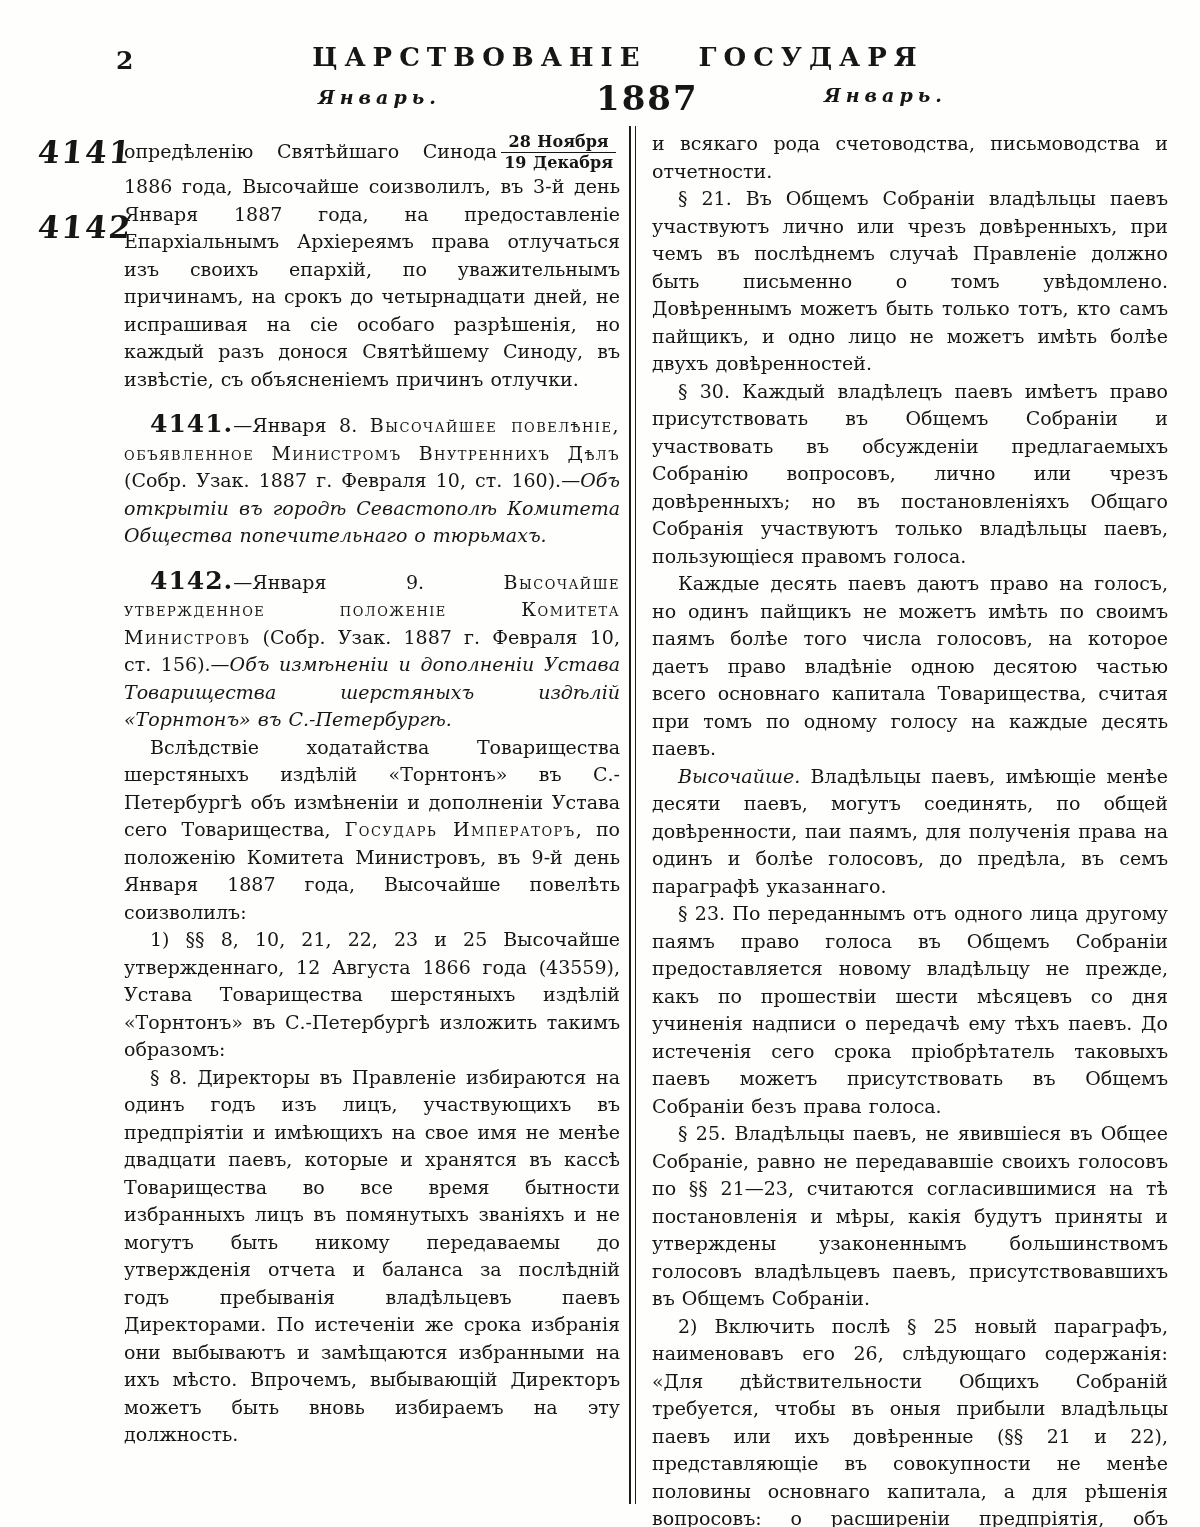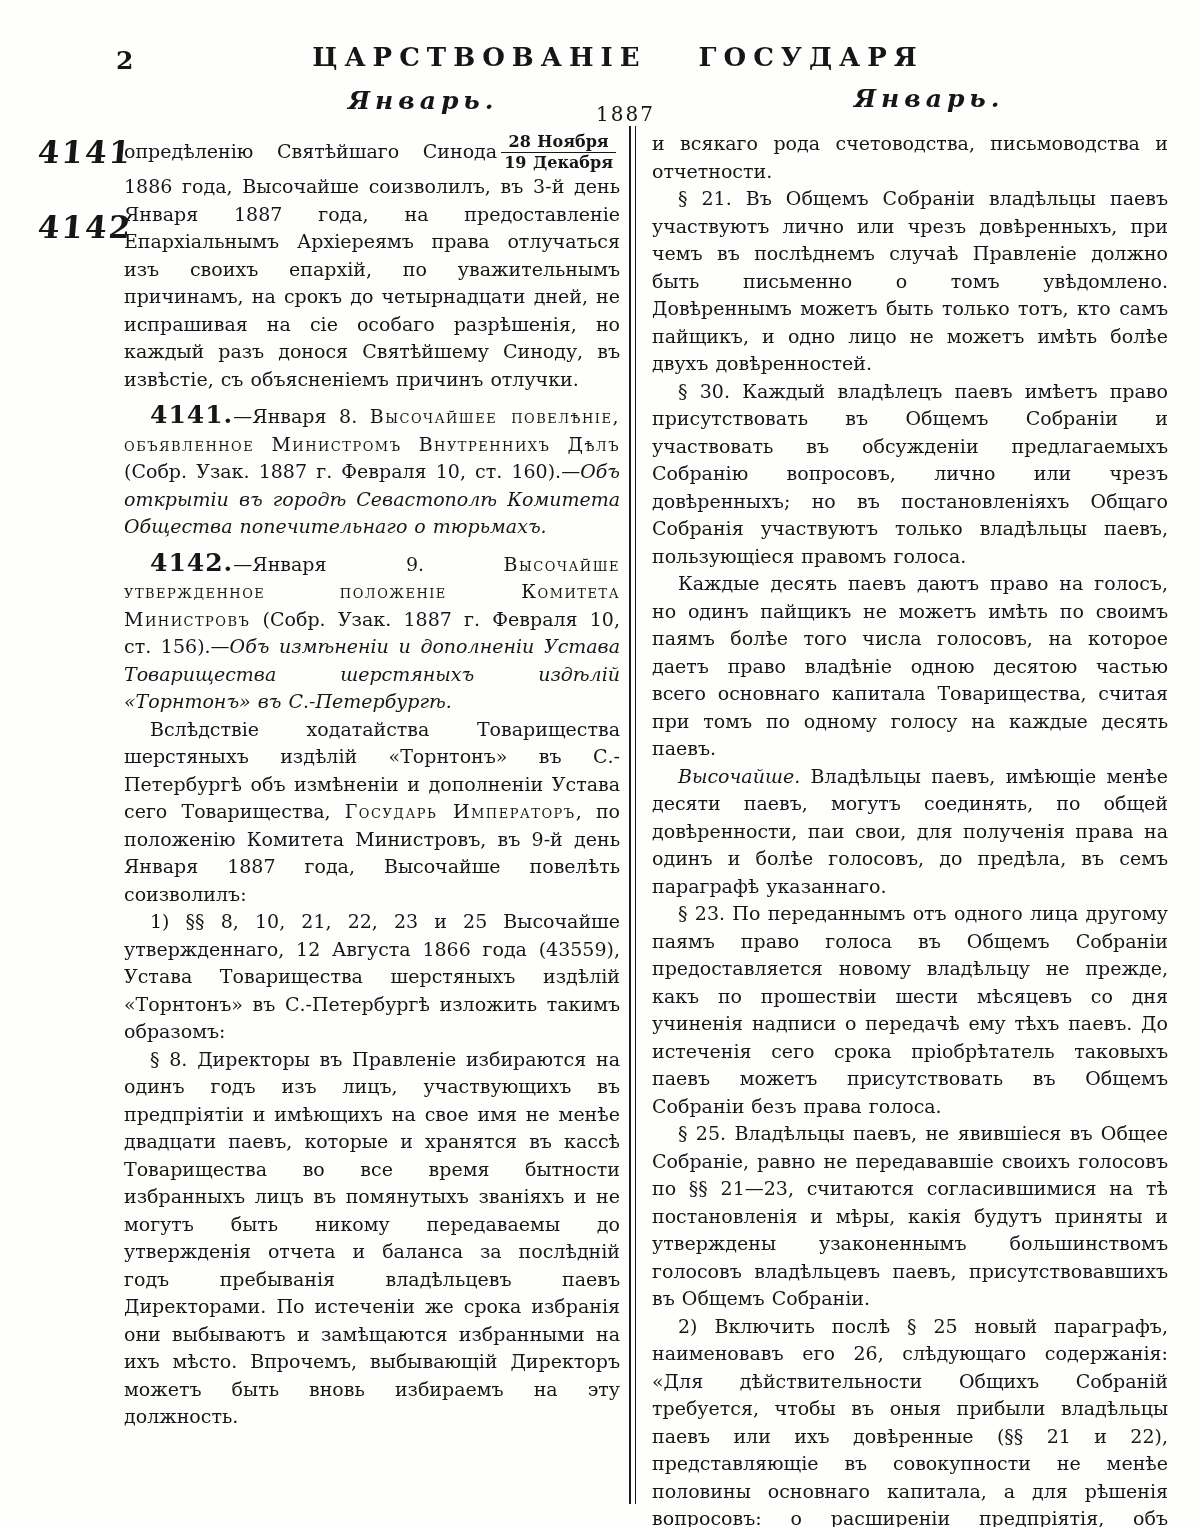--- a/index.html
+++ b/index.html
@@ -10,44 +10,44 @@
     color:#161616;
   }
   .abs { position:absolute; }
   .page-number { left:116px; top:46px; font-size:25px; font-weight:700; }
   .running-title {
     left:0; top:42px; width:1200px; text-align:center;
     font-size:26px; font-weight:700; letter-spacing:7px; word-spacing:36px;
     transform:translateX(18px);
   }
   .month {
-    font-size:25px; font-weight:700; font-style:italic; letter-spacing:5px;margin-left:30px;
+    font-size:19px; font-weight:700; font-style:italic; letter-spacing:5px;
   }
   .month-left  { left:318px; top:86px; }
   .month-right { left:824px; top:84px; }
-  .year { left:596px; top:102px; font-size:20px; font-weight:400; letter-spacing:2px; }
+  .year { left:596px; top:78px; font-size:34px; font-weight:700; letter-spacing:2px; }
   .margin-num {
     left:38px; font-size:31px; font-weight:700; letter-spacing:2px;
     transform:skewX(-5deg);
   }
   .margin-num.n1 { top:134px; }
   .margin-num.n2 { top:209px; }
   .divider {
     left:629px; top:126px; height:1378px; width:4px;
     border-left:2px solid #1c1c1c; border-right:1px solid #1c1c1c;
   }
   .col { position:absolute; }
   .col-left  { left:124px; top:132px; width:496px; }
   .col-right { left:652px; top:130px; width:516px; }
   .col p {
     margin:0; text-align:justify; font-size:19px; line-height:27.5px;
     word-spacing:1px;
   }
   .col p.indent { text-indent:26px; }
-  .col p.section { margin-top:8px; }
+  .col p.section { margin-top:17px; }
   .sc { font-variant:small-caps; letter-spacing:1.5px; }
   .it { font-style:italic; }
   .num { font-weight:700; font-size:25px; letter-spacing:1px; }
   .frac {
     display:inline-block; vertical-align:middle; text-align:center;
     font-size:16px; font-weight:700; line-height:1.25; margin:0 4px;
   }
   .frac .fr-num { display:block; border-bottom:1.5px solid #161616; padding:0 3px; }
   .frac .fr-den { display:block; padding:0 3px; }
 </style>
@@ -74,19 +74,19 @@
       <p class="indent section"><span class="num">4142.</span><span>—Января 9. </span><span class="sc">Высочайше утвержденное положеніе Комитета Министровъ</span><span> (Собр. Узак. 1887 г. Февраля 10, ст. 156).—</span><span class="it">Объ измѣненіи и дополненіи Устава Товарищества шерстяныхъ издѣлій «Торнтонъ» въ С.-Петербургѣ.</span></p>
       <p class="indent"><span>Вслѣдствіе ходатайства Товарищества шерстяныхъ издѣлій «Торнтонъ» въ С.-Петербургѣ объ измѣненіи и дополненіи Устава сего Товарищества, </span><span class="sc">Государь Императоръ</span><span>, по положенію Комитета Министровъ, въ 9-й день Января 1887 года, Высочайше повелѣть соизволилъ:</span></p>
       <p class="indent"><span>1) §§ 8, 10, 21, 22, 23 и 25 Высочайше утвержденнаго, 12 Августа 1866 года (43559), Устава Товарищества шерстяныхъ издѣлій «Торнтонъ» въ С.-Петербургѣ изложить такимъ образомъ:</span></p>
       <p class="indent"><span>§ 8. Директоры въ Правленіе избираются на одинъ годъ изъ лицъ, участвующихъ въ предпріятіи и имѣющихъ на свое имя не менѣе двадцати паевъ, которые и хранятся въ кассѣ Товарищества во все время бытности избранныхъ лицъ въ помянутыхъ званіяхъ и не могутъ быть никому передаваемы до утвержденія отчета и баланса за послѣдній годъ пребыванія владѣльцевъ паевъ Директорами. По истеченіи же срока избранія они выбываютъ и замѣщаются избранными на ихъ мѣсто. Впрочемъ, выбывающій Директоръ можетъ быть вновь избираемъ на эту должность.</span></p>
     </div>
   <div class="col col-right" id="col-right">
       <p><span>и всякаго рода счетоводства, письмоводства и отчетности.</span></p>
       <p class="indent"><span>§ 21. Въ Общемъ Собраніи владѣльцы паевъ участвуютъ лично или чрезъ довѣренныхъ, при чемъ въ послѣднемъ случаѣ Правленіе должно быть письменно о томъ увѣдомлено. Довѣреннымъ можетъ быть только тотъ, кто самъ пайщикъ, и одно лицо не можетъ имѣть болѣе двухъ довѣренностей.</span></p>
       <p class="indent"><span>§ 30. Каждый владѣлецъ паевъ имѣетъ право присутствовать въ Общемъ Собраніи и участвовать въ обсужденіи предлагаемыхъ Собранію вопросовъ, лично или чрезъ довѣренныхъ; но въ постановленіяхъ Общаго Собранія участвуютъ только владѣльцы паевъ, пользующіеся правомъ голоса.</span></p>
       <p class="indent"><span>Каждые десять паевъ даютъ право на голосъ, но одинъ пайщикъ не можетъ имѣть по своимъ паямъ болѣе того числа голосовъ, на которое даетъ право владѣніе одною десятою частью всего основнаго капитала Товарищества, считая при томъ по одному голосу на каждые десять паевъ.</span></p>
-      <p class="indent"><span class="it">Высочайше.</span><span> Владѣльцы паевъ, имѣющіе менѣе десяти паевъ, могутъ соединять, по общей довѣренности, паи свои, для полученія права на одинъ и болѣе голосовъ, до предѣла, въ семъ параграфѣ указаннаго.</span></p>
+      <p class="indent"><span class="it">Высочайше.</span><span> Владѣльцы паевъ, имѣющіе менѣе десяти паевъ, могутъ соединять, по общей довѣренности, паи паямъ, для полученія права на одинъ и болѣе голосовъ, до предѣла, въ семъ параграфѣ указаннаго.</span></p>
       <p class="indent"><span>§ 23. По переданнымъ отъ одного лица другому паямъ право голоса въ Общемъ Собраніи предоставляется новому владѣльцу не прежде, какъ по прошествіи шести мѣсяцевъ со дня учиненія надписи о передачѣ ему тѣхъ паевъ. До истеченія сего срока пріобрѣтатель таковыхъ паевъ можетъ присутствовать въ Общемъ Собраніи безъ права голоса.</span></p>
       <p class="indent"><span>§ 25. Владѣльцы паевъ, не явившіеся въ Общее Собраніе, равно не передававшіе своихъ голосовъ по §§ 21—23, считаются согласившимися на тѣ постановленія и мѣры, какія будутъ приняты и утверждены узаконеннымъ большинствомъ голосовъ владѣльцевъ паевъ, присутствовавшихъ въ Общемъ Собраніи.</span></p>
       <p class="indent"><span>2) Включить послѣ § 25 новый параграфъ, наименовавъ его 26, слѣдующаго содержанія: «Для дѣйствительности Общихъ Собраній требуется, чтобы въ оныя прибыли владѣльцы паевъ или ихъ довѣренные (§§ 21 и 22), представляющіе въ совокупности не менѣе половины основнаго капитала, а для рѣшенія вопросовъ: о расширеніи предпріятія, объ увеличеніи или уменьшеніи основнаго капитала, объ измѣненіи Устава и ликвидаціи дѣлъ, требуется прибытіе владѣльцевъ паевъ, представляющихъ три четверти общаго числа паевъ. Если Собраніе не</span></p>
     </div>
 
 </div>
 
 </body></html>

